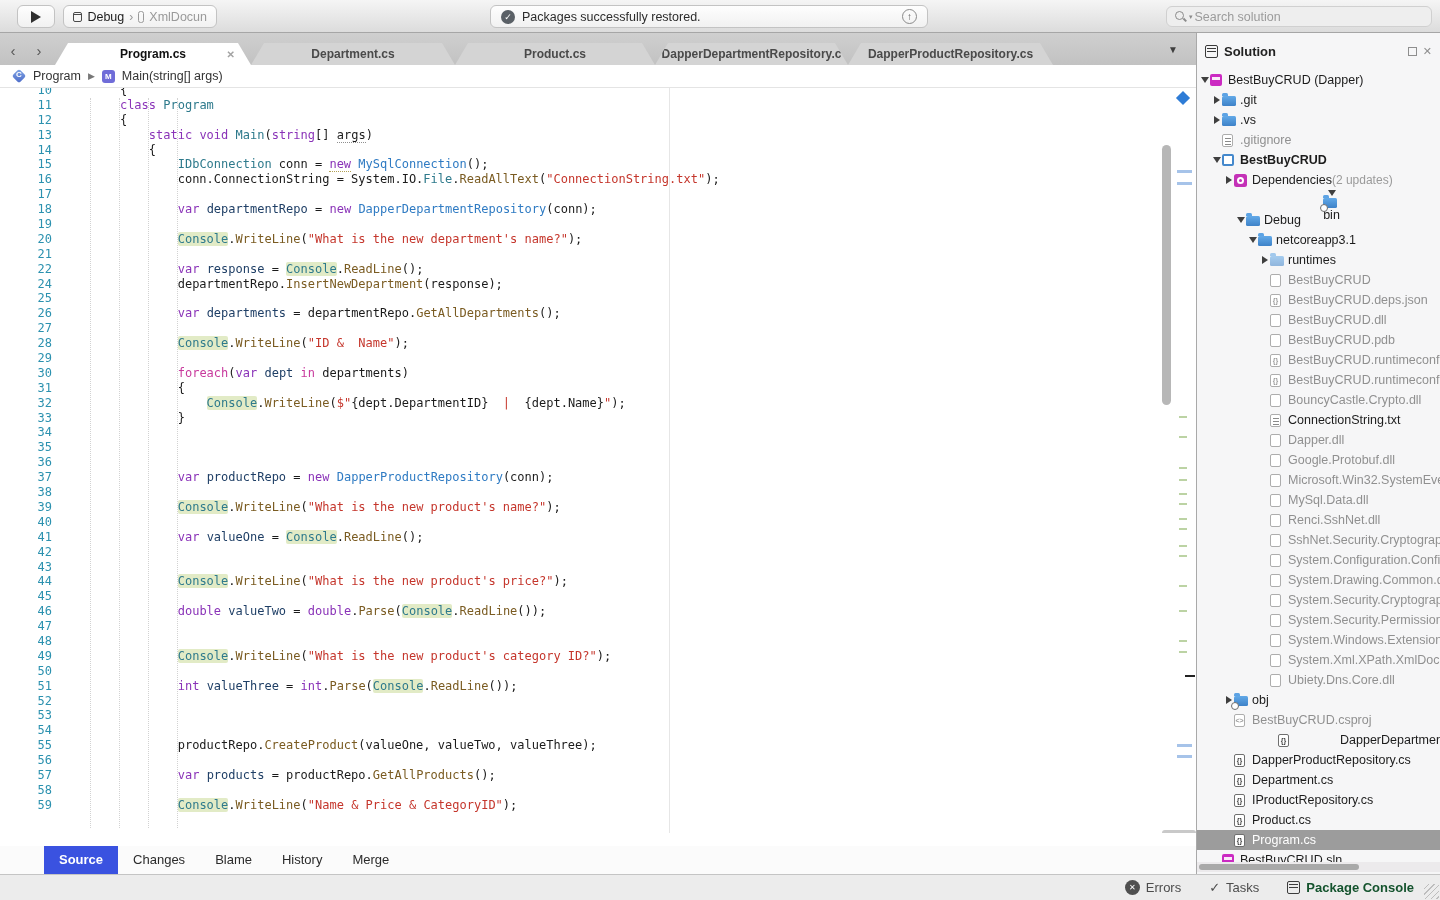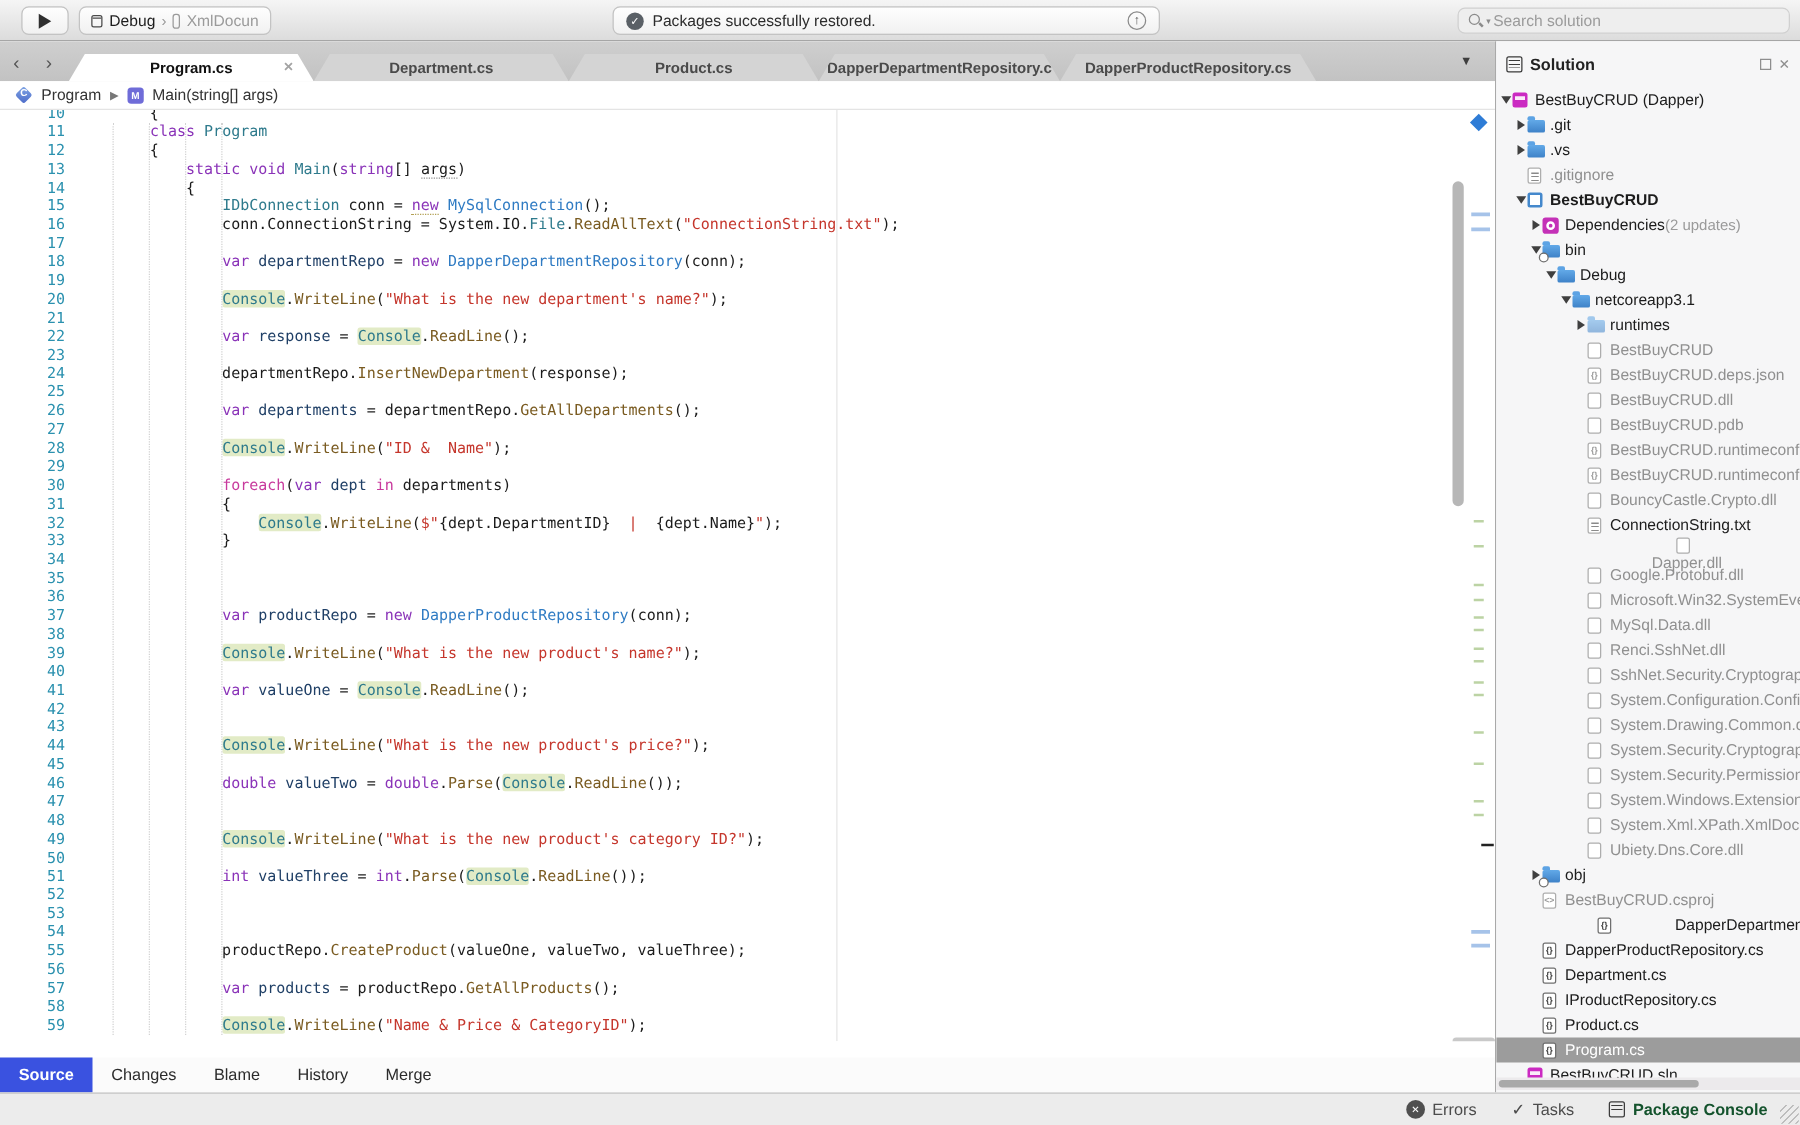--- a/index.html
+++ b/index.html
@@ -76,21 +76,21 @@
   #vthumb { position:absolute; left:1162px; top:57px; width:9px; height:260px; background:#b7b7b7; border-radius:4.5px; }
   #caret-dia { position:absolute; left:1178px; top:5px; width:10px; height:10px; background:#2e7cd6; transform:rotate(45deg); }
   .mk { position:absolute; left:1179px; width:8px; height:2px; background:#bcd3a4; }
   .mk-blue { position:absolute; left:1177px; width:15px; height:3px; background:#a6c3e9; }
   .mk-black { position:absolute; left:1185px; width:10px; height:2px; background:#222; }
   #scroll-corner { position:absolute; left:1162px; top:742px; width:34px; height:15px; background:#c9c9c9; border-radius:3px; }
 
   
   #btabs { position:absolute; left:0; bottom:0; width:1196px; height:28px; background:#fbfbfb; display:flex; }
   .btab { padding:0 15px; line-height:28px; font-size:13px; color:#2b2b2b; }
-  .btab.active { background:#3a52e0; color:#fff; font-weight:bold; }
+  .btab.active { background:#3a52e0; color:#fff; font-weight:bold;margin-left:44px; }
 
   
   #panel { position:absolute; top:33px; left:1197px; width:243px; height:841px; background:#f6f6f7; overflow:hidden; }
   #panel-head { position:absolute; top:0; left:0; right:0; height:36px; display:flex; align-items:center; padding:0 8px; gap:6px; }
   .sol-ico { width:13px; height:13px; border:1.5px solid #3a3a3a; border-radius:2px; position:relative; }
   .sol-ico::after { content:''; position:absolute; left:1px; right:1px; top:2px; height:6px;
                     background:repeating-linear-gradient(#3a3a3a 0 1px, transparent 1px 3px); }
   #panel-title { font-size:13px; font-weight:bold; color:#222; flex:1; }
   .ph-sq { width:9px; height:9px; border:1px solid #8e8e8e; }
   .ph-x { color:#8e8e8e; font-size:11px; }
@@ -205,21 +205,20 @@
         <div class="line"><span class="lnum">13</span><span class="lcode"><span class="seg-p">        </span><span class="seg-k">static</span><span class="seg-p"> </span><span class="seg-k">void</span><span class="seg-p"> </span><span class="seg-t">Main</span><span class="seg-p">(</span><span class="seg-k">string</span><span class="seg-p">[] </span><span class="seg-u">args</span><span class="seg-p">)</span></span></div>
         <div class="line"><span class="lnum">14</span><span class="lcode"><span class="seg-p">        {</span></span></div>
         <div class="line"><span class="lnum">15</span><span class="lcode"><span class="seg-p">            </span><span class="seg-t">IDbConnection</span><span class="seg-p"> conn = </span><span class="seg-un">new</span><span class="seg-p"> </span><span class="seg-b">MySqlConnection</span><span class="seg-p">();</span></span></div>
         <div class="line"><span class="lnum">16</span><span class="lcode"><span class="seg-p">            conn.ConnectionString = System.IO.</span><span class="seg-t">File</span><span class="seg-p">.</span><span class="seg-m">ReadAllText</span><span class="seg-p">(</span><span class="seg-s">"ConnectionString.txt"</span><span class="seg-p">);</span></span></div>
         <div class="line"><span class="lnum">17</span><span class="lcode"></span></div>
         <div class="line"><span class="lnum">18</span><span class="lcode"><span class="seg-p">            </span><span class="seg-k">var</span><span class="seg-p"> </span><span class="seg-v">departmentRepo</span><span class="seg-p"> = </span><span class="seg-k">new</span><span class="seg-p"> </span><span class="seg-b">DapperDepartmentRepository</span><span class="seg-p">(conn);</span></span></div>
         <div class="line"><span class="lnum">19</span><span class="lcode"></span></div>
         <div class="line"><span class="lnum">20</span><span class="lcode"><span class="seg-p">            </span><span class="seg-c">Console</span><span class="seg-p">.</span><span class="seg-m">WriteLine</span><span class="seg-p">(</span><span class="seg-s">"What is the new department's name?"</span><span class="seg-p">);</span></span></div>
         <div class="line"><span class="lnum">21</span><span class="lcode"></span></div>
         <div class="line"><span class="lnum">22</span><span class="lcode"><span class="seg-p">            </span><span class="seg-k">var</span><span class="seg-p"> </span><span class="seg-v">response</span><span class="seg-p"> = </span><span class="seg-c">Console</span><span class="seg-p">.</span><span class="seg-m">ReadLine</span><span class="seg-p">();</span></span></div>
-        <div class="line"><span class="lnum">23</span><span class="lcode"></span></div>
         <div class="line"><span class="lnum">24</span><span class="lcode"><span class="seg-p">            departmentRepo.</span><span class="seg-m">InsertNewDepartment</span><span class="seg-p">(response);</span></span></div>
         <div class="line"><span class="lnum">25</span><span class="lcode"></span></div>
         <div class="line"><span class="lnum">26</span><span class="lcode"><span class="seg-p">            </span><span class="seg-k">var</span><span class="seg-p"> </span><span class="seg-v">departments</span><span class="seg-p"> = departmentRepo.</span><span class="seg-m">GetAllDepartments</span><span class="seg-p">();</span></span></div>
         <div class="line"><span class="lnum">27</span><span class="lcode"></span></div>
         <div class="line"><span class="lnum">28</span><span class="lcode"><span class="seg-p">            </span><span class="seg-c">Console</span><span class="seg-p">.</span><span class="seg-m">WriteLine</span><span class="seg-p">(</span><span class="seg-s">"ID &amp;  Name"</span><span class="seg-p">);</span></span></div>
         <div class="line"><span class="lnum">29</span><span class="lcode"></span></div>
         <div class="line"><span class="lnum">30</span><span class="lcode"><span class="seg-p">            </span><span class="seg-f">foreach</span><span class="seg-p">(</span><span class="seg-k">var</span><span class="seg-p"> </span><span class="seg-v">dept</span><span class="seg-p"> </span><span class="seg-f">in</span><span class="seg-p"> departments)</span></span></div>
         <div class="line"><span class="lnum">31</span><span class="lcode"><span class="seg-p">            {</span></span></div>
         <div class="line"><span class="lnum">32</span><span class="lcode"><span class="seg-p">                </span><span class="seg-c">Console</span><span class="seg-p">.</span><span class="seg-m">WriteLine</span><span class="seg-p">(</span><span class="seg-s">$"</span><span class="seg-p">{dept.DepartmentID}</span><span class="seg-s">  |  </span><span class="seg-p">{dept.Name}</span><span class="seg-s">"</span><span class="seg-p">);</span></span></div>
         <div class="line"><span class="lnum">33</span><span class="lcode"><span class="seg-p">            }</span></span></div>
@@ -344,21 +343,21 @@
       <div class="trow" style="padding-left: 26px;">
         <span class="tarrow">
           <span class="ar-r"></span>
         </span>
         <span class="ticon">
           <span class="ic ic-nuget"></span>
         </span>
         <span class="tlabel">Dependencies</span>
         <span class="tsuf"> (2 updates)</span>
       </div>
-      <div class="trow" style="padding-left: 26px;">
+      <div class="trow" style="padding-left: 26px; flex-direction: column;">
         <span class="tarrow">
           <span class="ar-v"></span>
         </span>
         <span class="ticon">
           <span class="ic ic-folder ic-ghost"></span>
         </span>
         <span class="tlabel">bin</span>
       </div>
       <div class="trow" style="padding-left: 38px;">
         <span class="tarrow">
@@ -436,21 +435,21 @@
         </span>
         <span class="tlabel dim">BouncyCastle.Crypto.dll</span>
       </div>
       <div class="trow" style="padding-left: 62px;">
         <span class="tarrow"></span>
         <span class="ticon">
           <span class="ic ic-doc ic-doclines"></span>
         </span>
         <span class="tlabel">ConnectionString.txt</span>
       </div>
-      <div class="trow" style="padding-left: 62px; flex-direction: column;">
+      <div class="trow" style="padding-left: 62px;">
         <span class="tarrow"></span>
         <span class="ticon">
           <span class="ic ic-doc"></span>
         </span>
         <span class="tlabel dim">Dapper.dll</span>
       </div>
       <div class="trow" style="padding-left: 62px;">
         <span class="tarrow"></span>
         <span class="ticon">
           <span class="ic ic-doc"></span>

